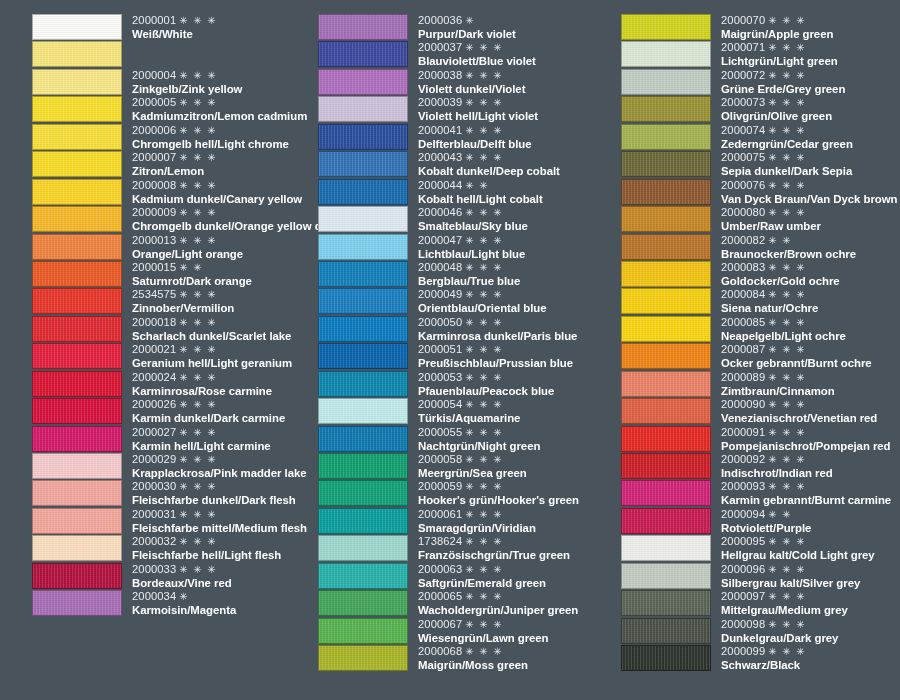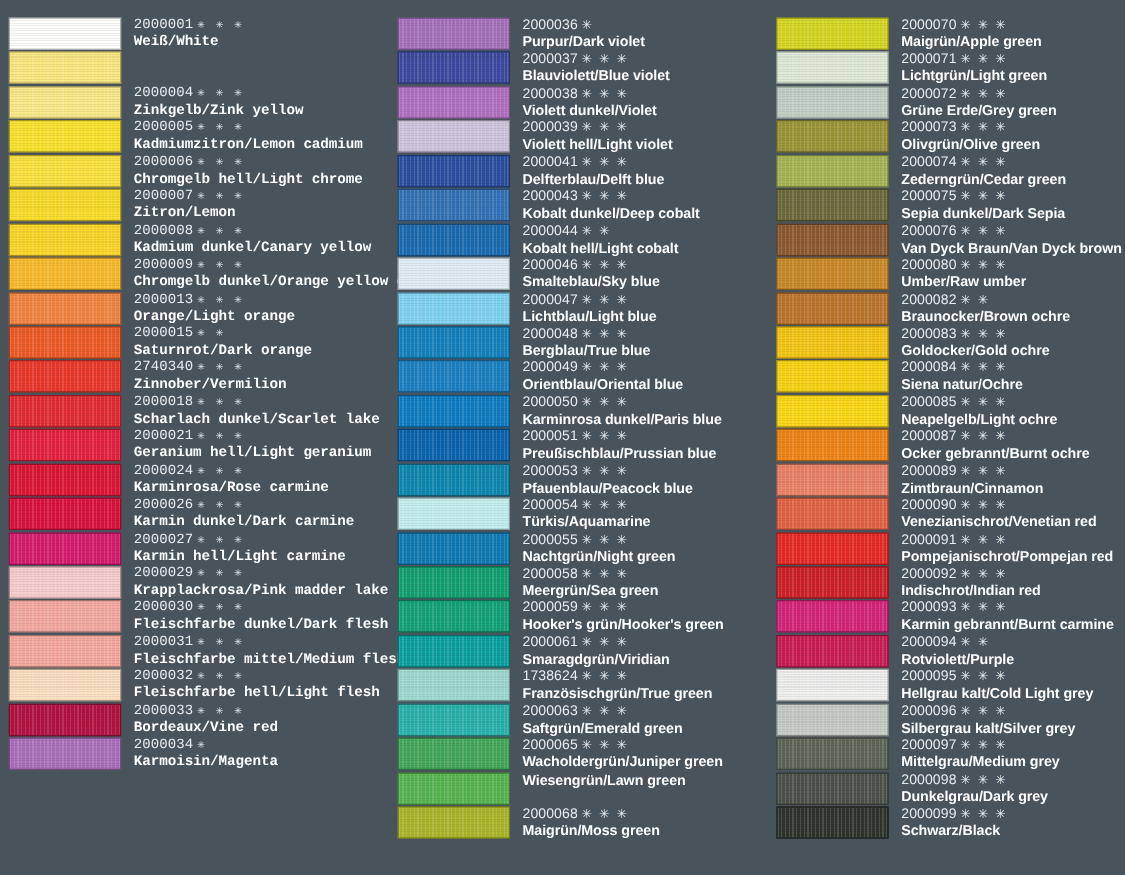--- a/index.html
+++ b/index.html
@@ -18,21 +18,21 @@
     width: 900px;
     height: 700px;
     background: #48535b;
     box-sizing: border-box;
   }
   .column {
     position: absolute;
     top: 14px;
     width: 300px;
   }
-  #col-1 { left: 7px; font-family: Liberation Mono, monospace; }
+  #col-1 { left: 32px; }
   #col-2 { left: 318px; }
   #col-3 { left: 621px; }
 
   .swatch-row {
     position: relative;
     height: 27.45px;
     display: flex;
     align-items: stretch;
   }
   .swatch {
@@ -154,21 +154,21 @@
       <div class="swatch-row">
         <div class="swatch" style="background: rgb(236, 91, 39);"></div>
         <div class="labels">
           <div class="code-line"><span>2000015</span><span class="stars">✳ ✳</span></div>
           <div class="name-line">Saturnrot/Dark orange</div>
         </div>
       </div>
       <div class="swatch-row">
         <div class="swatch" style="background: rgb(232, 55, 43);"></div>
         <div class="labels">
-          <div class="code-line"><span>2740340</span><span class="stars">✳ ✳ ✳</span></div>
+          <div class="code-line"><span>2534575</span><span class="stars">✳ ✳ ✳</span></div>
           <div class="name-line">Zinnober/Vermilion</div>
         </div>
       </div>
       <div class="swatch-row">
         <div class="swatch" style="background: rgb(225, 43, 51);"></div>
         <div class="labels">
           <div class="code-line"><span>2000018</span><span class="stars">✳ ✳ ✳</span></div>
           <div class="name-line">Scharlach dunkel/Scarlet lake</div>
         </div>
       </div>
@@ -394,20 +394,21 @@
       <div class="swatch-row">
         <div class="swatch" style="background: rgb(67, 166, 90);"></div>
         <div class="labels">
           <div class="code-line"><span>2000065</span><span class="stars">✳ ✳ ✳</span></div>
           <div class="name-line">Wacholdergrün/Juniper green</div>
         </div>
       </div>
       <div class="swatch-row">
         <div class="swatch" style="background: rgb(88, 180, 81);"></div>
         <div class="labels">
+          <div class="code-line"><span>2000067</span><span class="stars">✳ ✳ ✳</span></div>
           <div class="name-line">Wiesengrün/Lawn green</div>
         </div>
       </div>
       <div class="swatch-row">
         <div class="swatch" style="background: rgb(169, 182, 41);"></div>
         <div class="labels">
           <div class="code-line"><span>2000068</span><span class="stars">✳ ✳ ✳</span></div>
           <div class="name-line">Maigrün/Moss green</div>
         </div>
       </div>

